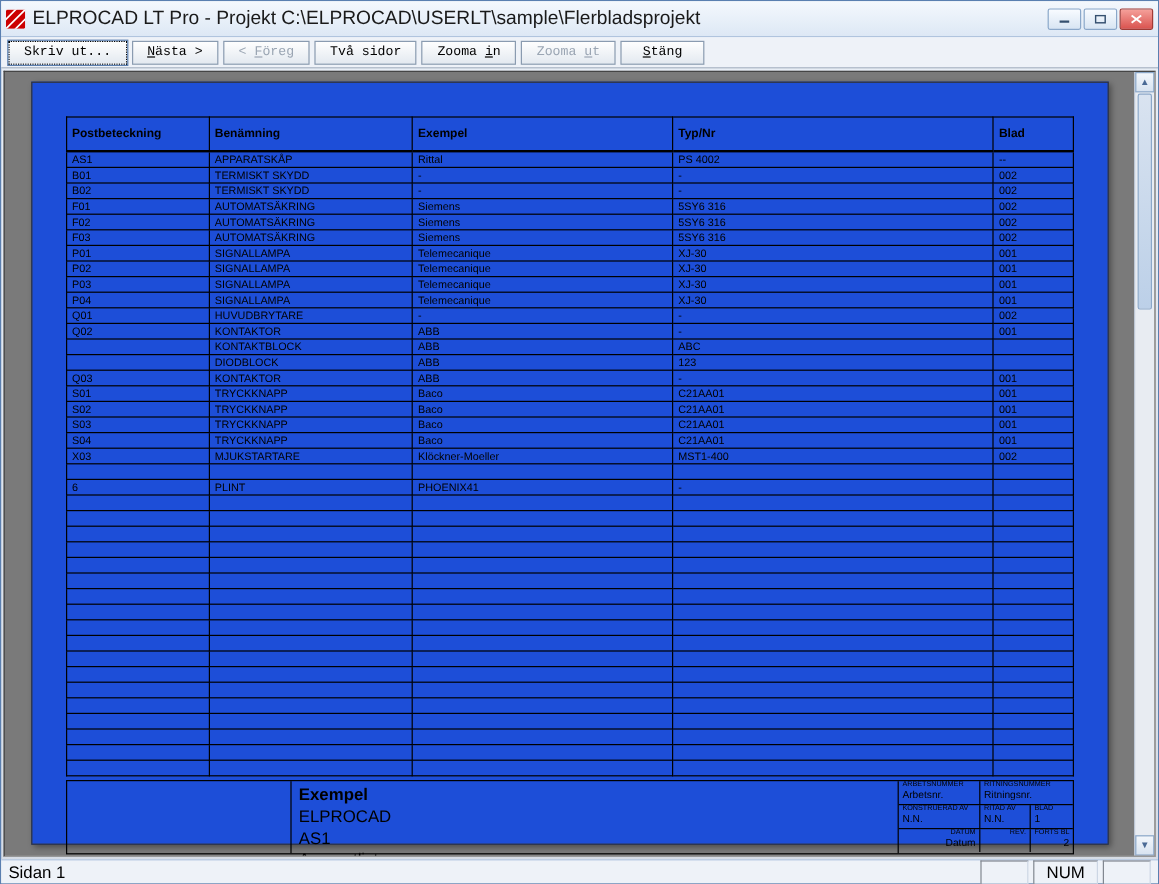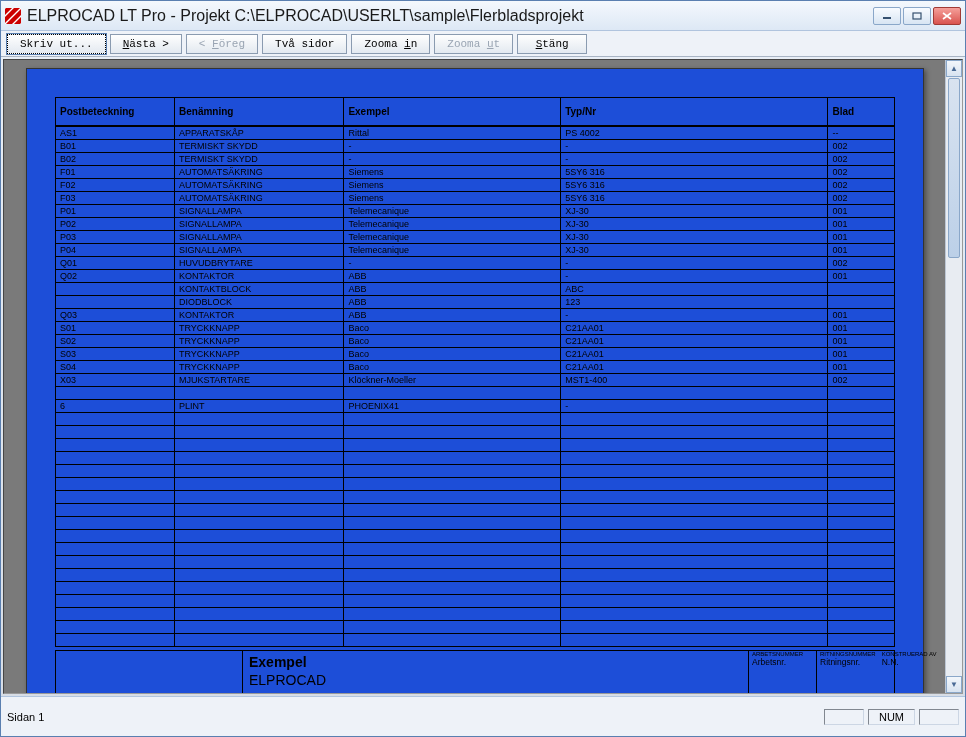--- a/index.html
+++ b/index.html
@@ -173,37 +173,37 @@
   display: flex;
   flex-direction: column;
   padding: 2px 6px;
   font-size: 14px;
   line-height: 1.3;
 }
 .tb-mid .bold { font-weight: bold; }
 .tb-right {
   width: 145px;
   display: flex;
-  flex-direction: row;
+  flex-direction: column;
 }
 .tb-row { flex: 1; border-bottom: 1px solid #000; display: flex; }
 .tb-row:last-child { border-bottom: none; text-align: right; }
 .tb-cell { border-right: 1px solid #000; padding: 0 3px; display: flex; flex-direction: column; justify-content: flex-start; overflow: hidden; }
 .tb-cell:last-child { border-right: none; }
 .tb-label { font-size: 6px; color: #000; white-space: nowrap; }
 .tb-value { font-size: 8.5px; }
 
 .statusbar {
-  height: 40px;
+  height: 20px;
   background: #eef2f8;
   border-top: 1px solid #b0c4de;
   display: flex;
   align-items: center;
   padding: 0 6px;
-  font-size: 11px;
+  font-size: 14px;
 }
 .statusbar .spacer { flex: 1; }
 .statusbar .panel {
   border: 1px inset #ccd6e4;
   padding: 1px 10px;
   margin-left: 4px;
   min-width: 40px;
   text-align: center;
 }
 

